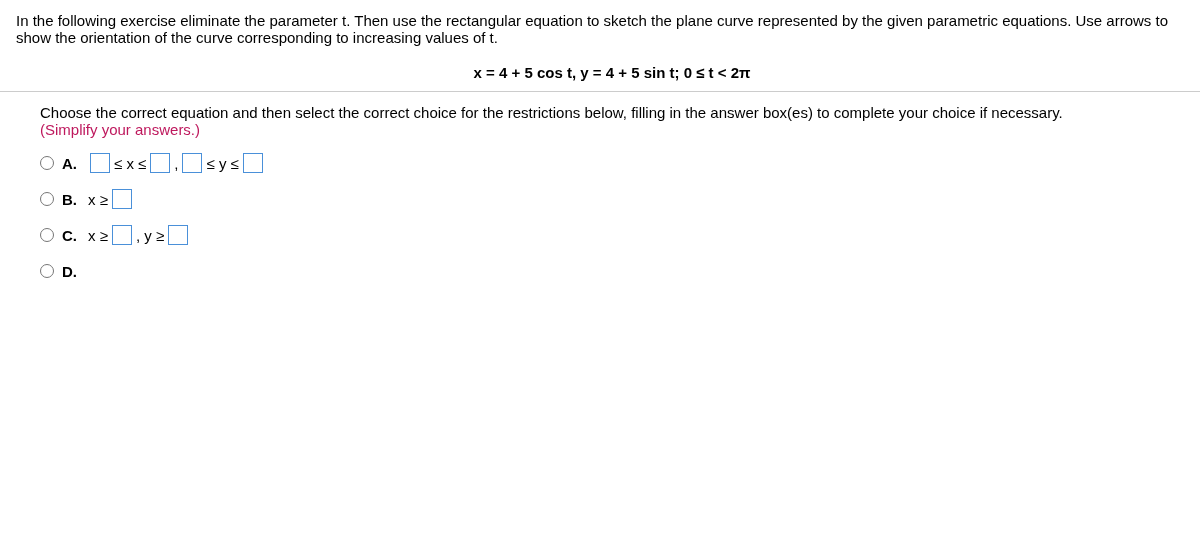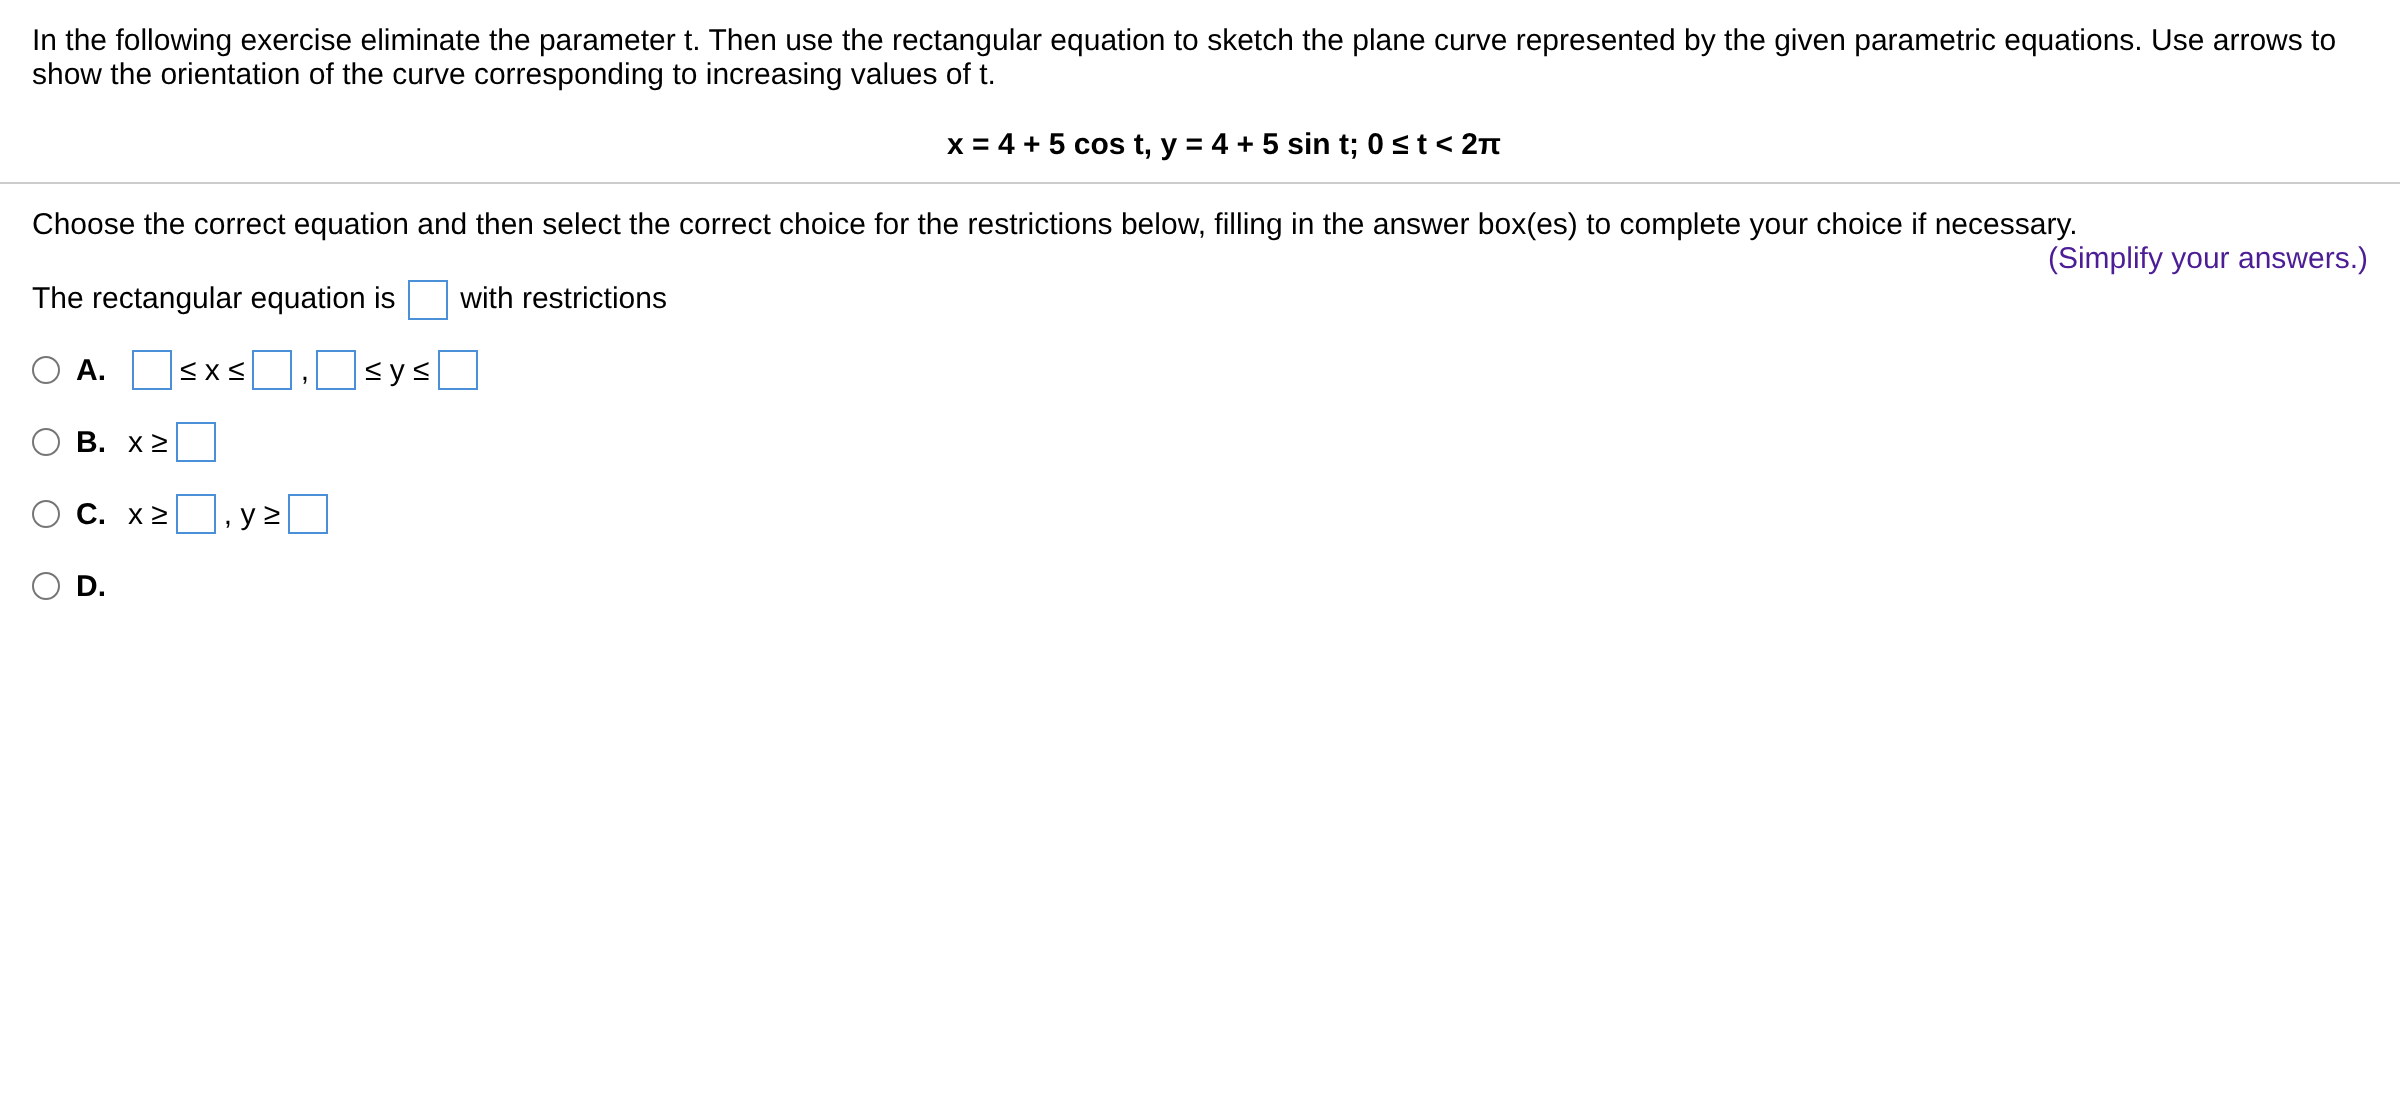--- a/index.html
+++ b/index.html
@@ -23,24 +23,24 @@
       font-weight: bold;
       text-align: center;
     }
     hr.divider {
       border: none;
       border-top: 1px solid #ccc;
       margin: 0 -16px 8px -16px;
     }
     .question-body {
       padding-top: 4px;
+      margin-left: 24px;
     }
     .simplify {
-      color: #4c1d95;
-      text-align: right;
+      color: #be185d;
     }
     .eq-line {
       margin-top: 2px;
     }
     .small-box {
       display: inline-block;
       width: 20px;
       height: 20px;
       border: 1px solid #4a90d9;
       background: #fff;
@@ -78,25 +78,20 @@
 
 <div class="instructions">In the following exercise eliminate the parameter t. Then use the rectangular equation to sketch the plane curve represented by the given parametric equations. Use arrows to show the orientation of the curve corresponding to increasing values of t.</div>
 
 <div class="equation-line">x = 4 + 5 cos t, y = 4 + 5 sin t; 0 ≤ t &lt; 2π</div>
 
 <hr class="divider">
 
 <div class="question-body">
   <div>Choose the correct equation and then select the correct choice for the restrictions below, filling in the answer box(es) to complete your choice if necessary.</div>
   <div class="simplify">(Simplify your answers.)</div>
-  <div class="eq-line">
-    <span>The rectangular equation is</span>
-    <span class="small-box"></span>
-    <span>with restrictions</span>
-  </div>
 
   <div class="options">
 
     <div class="option-row">
       <input type="radio" class="radio" name="choice" style="">
       <span class="opt-label">A.</span>
       <span class="opt-content">
         <span class="small-box"></span>
         <span>≤ x ≤</span>
         <span class="small-box"></span>

